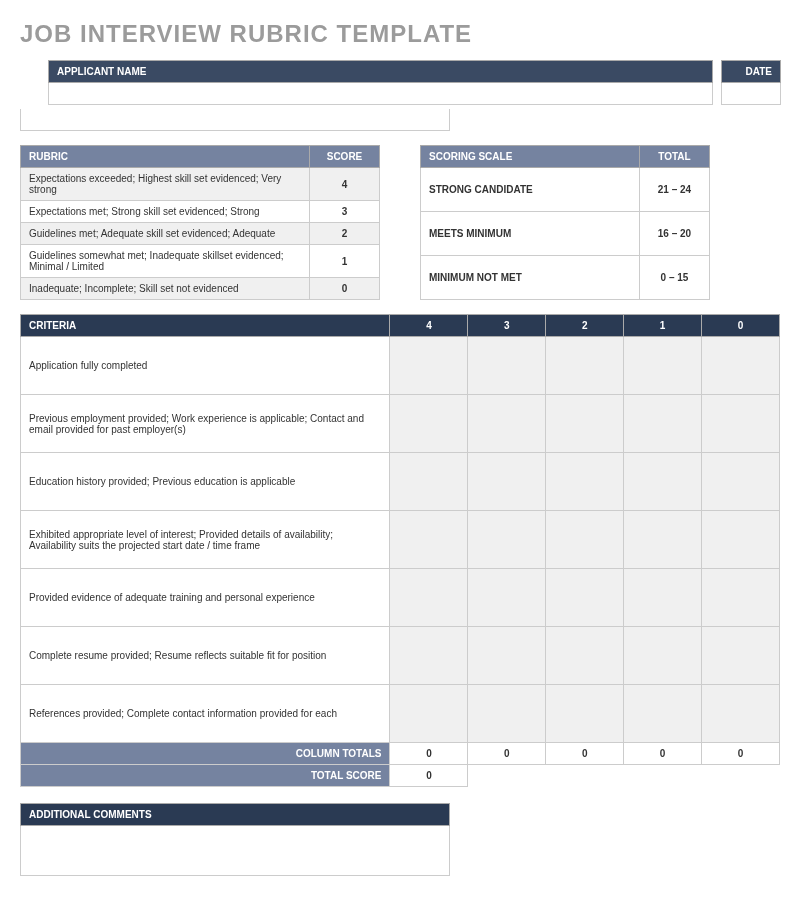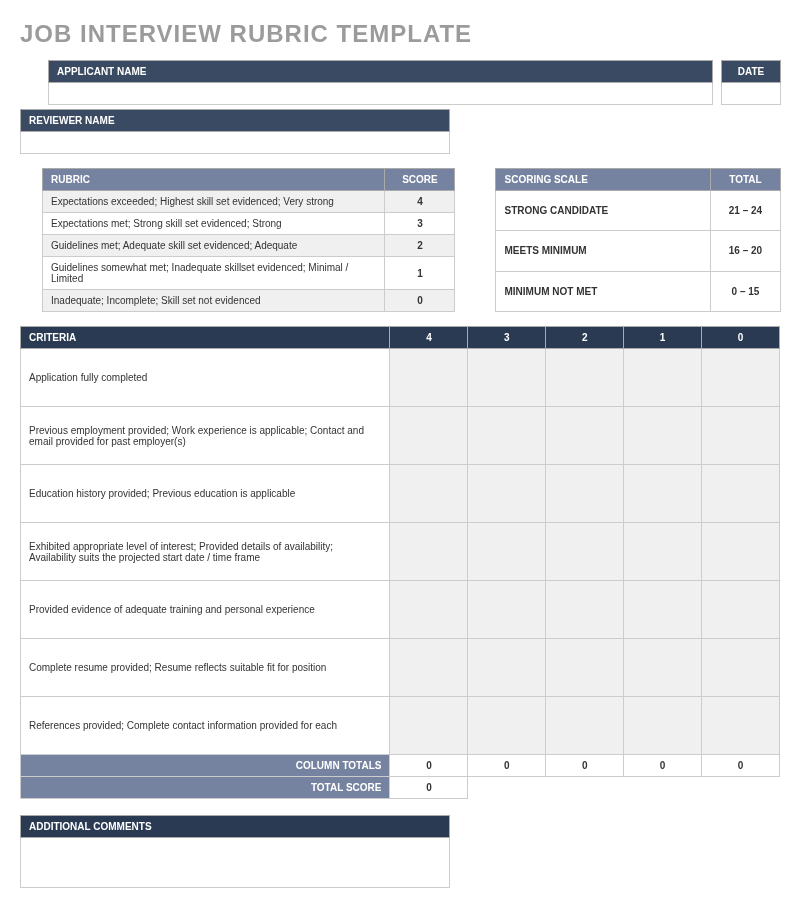--- a/index.html
+++ b/index.html
@@ -32,40 +32,40 @@
     width: 60px;
   }
   .header-bar {
     background: #3a4a63;
     color: #fff;
     font-weight: bold;
     font-size: 10px;
     padding: 5px 8px;
     border: 1px solid #aaa;
   }
-  .header-bar.center { text-align: center; }
+  .header-bar.center { text-align: right; }
   .white-row {
     background: #fff;
     height: 22px;
     border: 1px solid #ccc;
     border-top: none;
   }
   .reviewer-block {
     width: 430px;
     margin-bottom: 14px;
   }
   .mid-row {
     display: flex;
     gap: 40px;
     margin-bottom: 14px;
   }
   .rubric-table, .scale-table, .criteria-table, .comments-table {
     border-collapse: collapse;
   }
-  .rubric-table { width: 420px; margin-left: 22px; }
+  .rubric-table { width: 360px; }
   .scale-table { width: 290px; }
   .rubric-table th, .scale-table th {
     background: #7583a0;
     color: #fff;
     font-size: 10px;
     font-weight: bold;
     padding: 5px 8px;
     border: 1px solid #aaa;
     text-align: left;
   }
@@ -165,21 +165,20 @@
     <div class="header-bar">APPLICANT NAME</div>
     <div class="white-row"></div>
   </div>
   <div class="date-block">
     <div class="header-bar center">DATE</div>
     <div class="white-row"></div>
   </div>
 </div>
 
 <div class="reviewer-block">
-  <div class="header-bar">REVIEWER NAME</div>
   <div class="white-row"></div>
 </div>
 
 <div class="mid-row">
   <table class="rubric-table">
     <thead>
       <tr>
         <th>RUBRIC</th>
         <th class="score-col">SCORE</th>
       </tr>

